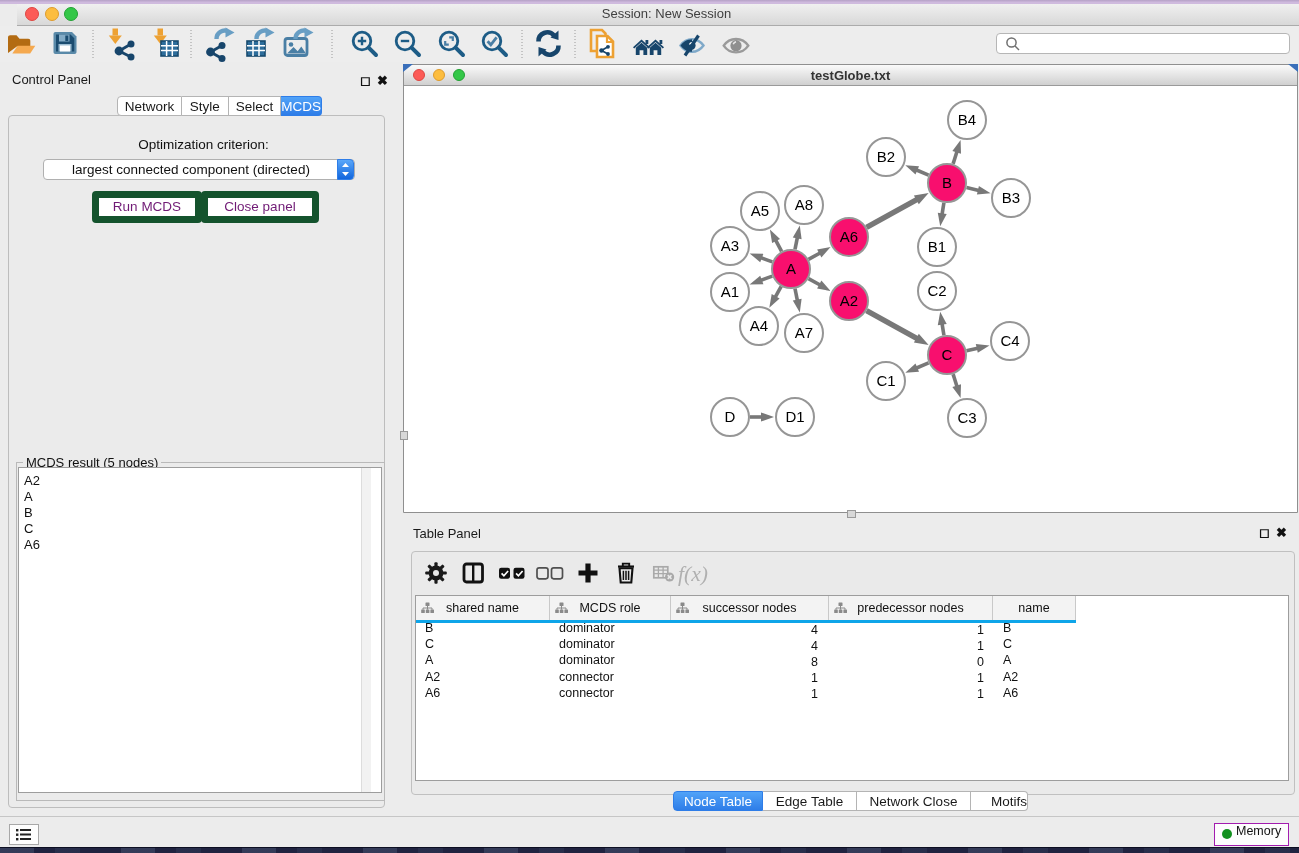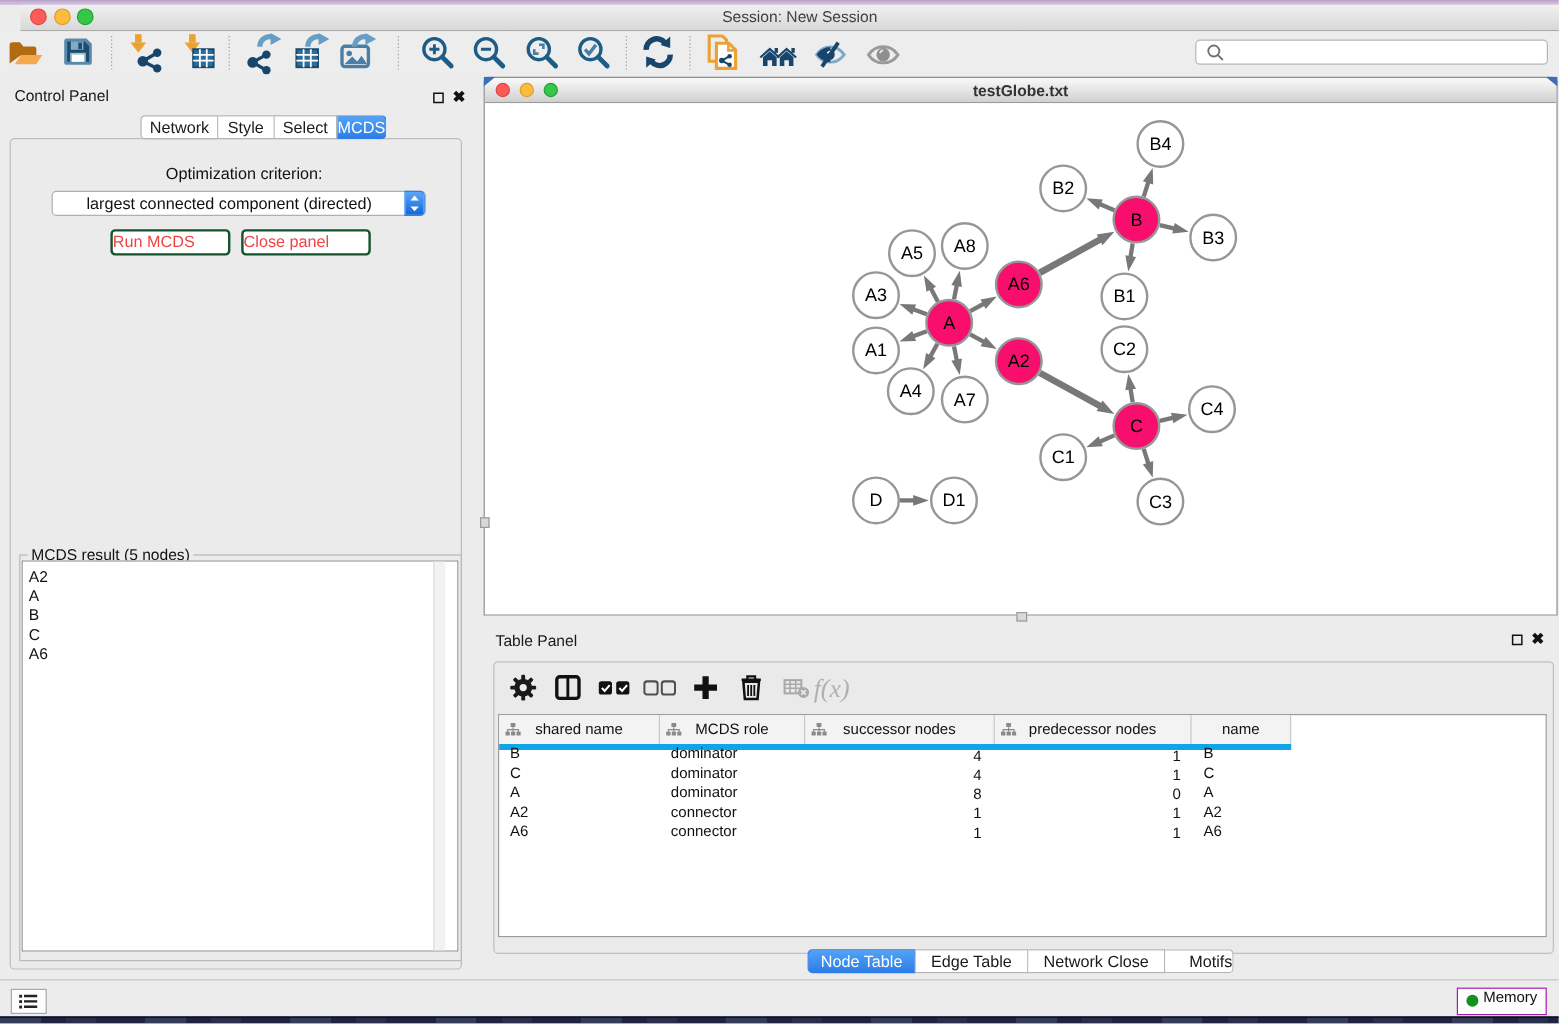--- a/index.html
+++ b/index.html
@@ -22,22 +22,22 @@
 #tabs{left:77px;top:96px;width:245px;height:20px;display:flex;z-index:3;}
 .tab{height:20px;line-height:20px;background:#fff;border:1px solid #b4b4b4;border-left:none;
   font-size:13.5px;text-align:center;color:#1a1a1a;box-sizing:border-box;}
 .tab.first{border-left:1px solid #b4b4b4;border-radius:4px 0 0 4px;}
 .tab.sel{background:linear-gradient(#51a3f8,#2e7de8);color:#fff;border-color:#2e7de8;border-radius:0 4px 4px 0;}
 #optLabel{left:8px;top:137px;width:391px;text-align:center;font-size:13.5px;color:#111;}
 #combo{left:43px;top:159px;width:310px;height:19px;background:#fff;border:1px solid #b0b0b0;border-radius:4px;}
 #combo .ctext{position:absolute;left:13px;top:2px;font-size:13.5px;color:#111;margin-left:15px;}
 #combo .stepper{position:absolute;right:0;top:-1px;width:15px;height:19px;border-radius:0 4px 4px 0;
   background:linear-gradient(#5aa7f9,#1266dd);border:1px solid #2e7de8;}
-.pbtn{position:absolute;background:#fff;border:2px solid #14532d;border-radius:4px;height:18px;
-  line-height:18px;text-align:left;font-size:13.5px;color:#ef4444;}
+.pbtn{position:absolute;background:#fff;border:7px solid #14532d;border-radius:4px;height:18px;
+  line-height:18px;text-align:center;font-size:13.5px;color:#701a75;}
 
 #mcdsGroup{left:16px;top:462px;width:367px;height:337px;border:1px solid #b9b9b9;}
 #mcdsLegend{left:23px;top:455px;background:#ebebeb;padding:0 3px;font-size:13px;color:#111;}
 #mcdsList{left:18px;top:467px;width:364px;height:326px;background:#fff;border:1px solid #9d9d9d;
   font-size:13px;color:#111;line-height:16.2px;padding:4.5px 0 0 5px;box-sizing:border-box;}
 #mcdsScroll{left:361px;top:468px;width:9px;height:324px;background:#f2f2f2;border-left:1px solid #ddd;}
 
 #netwin{left:403px;top:64px;width:895px;height:449px;border:1px solid #8f8f8f;border-radius:4px 4px 0 0;
   box-sizing:border-box;background:#fff;}
 #netTitlebar{left:0;top:0;width:100%;height:20px;background:linear-gradient(#fafafa,#d0d0d0);
@@ -380,21 +380,21 @@
       <g transform="translate(241,10)">
         <rect x="0.8" y="4.8" width="14" height="11" fill="none" stroke="#a9a9a9" stroke-width="1.7"></rect>
         <path d="M0.8,8.2 h14 M0.8,11.6 h14 M5.4,4.8 v11 M10.1,4.8 v11" stroke="#a9a9a9" stroke-width="1.3"></path>
         <circle cx="16.6" cy="15" r="4.6" fill="#a9a9a9"></circle>
         <path d="M14.7,13.1 l3.8,3.8 M18.5,13.1 l-3.8,3.8" stroke="#eaeaea" stroke-width="1.5"></path>
       </g>
       <text x="281" y="28.5" text-anchor="middle" font-family="Liberation Serif, serif" font-style="italic" font-size="21.5" fill="#b0b0b0">f(x)</text>
     </svg>
   </div>
 <div class="abs" id="tbl">
-    <div id="tblHead" style="position:absolute;left:0;top:0;width:660px;height:24px;background:#f3f3f3;border-bottom:5px solid #0ea5e9;">
+    <div id="tblHead" style="position:absolute;left:0;top:0;width:660px;height:24px;background:#f3f3f3;border-bottom:3px solid #0ea5e9;">
       <div class="hcol" style="left:0px;width:134px;">
         <svg width="13" height="12" viewBox="0 0 13 12" style="position:absolute;left:5px;top:6px">
           <g fill="#8a8a8a">
             <rect x="4.5" y="0.5" width="4" height="3.4" rx="0.5"></rect>
             <rect x="0.2" y="7.6" width="3.6" height="3.4" rx="0.5"></rect>
             <rect x="4.8" y="7.6" width="3.6" height="3.4" rx="0.5"></rect>
             <rect x="9.4" y="7.6" width="3.6" height="3.4" rx="0.5"></rect>
             <path d="M6.5,4 v2 M2,7.6 v-1.6 h9 v1.6 M6.5,6 v1.6" stroke="#8a8a8a" stroke-width="1" fill="none"></path>
           </g>
         </svg>

